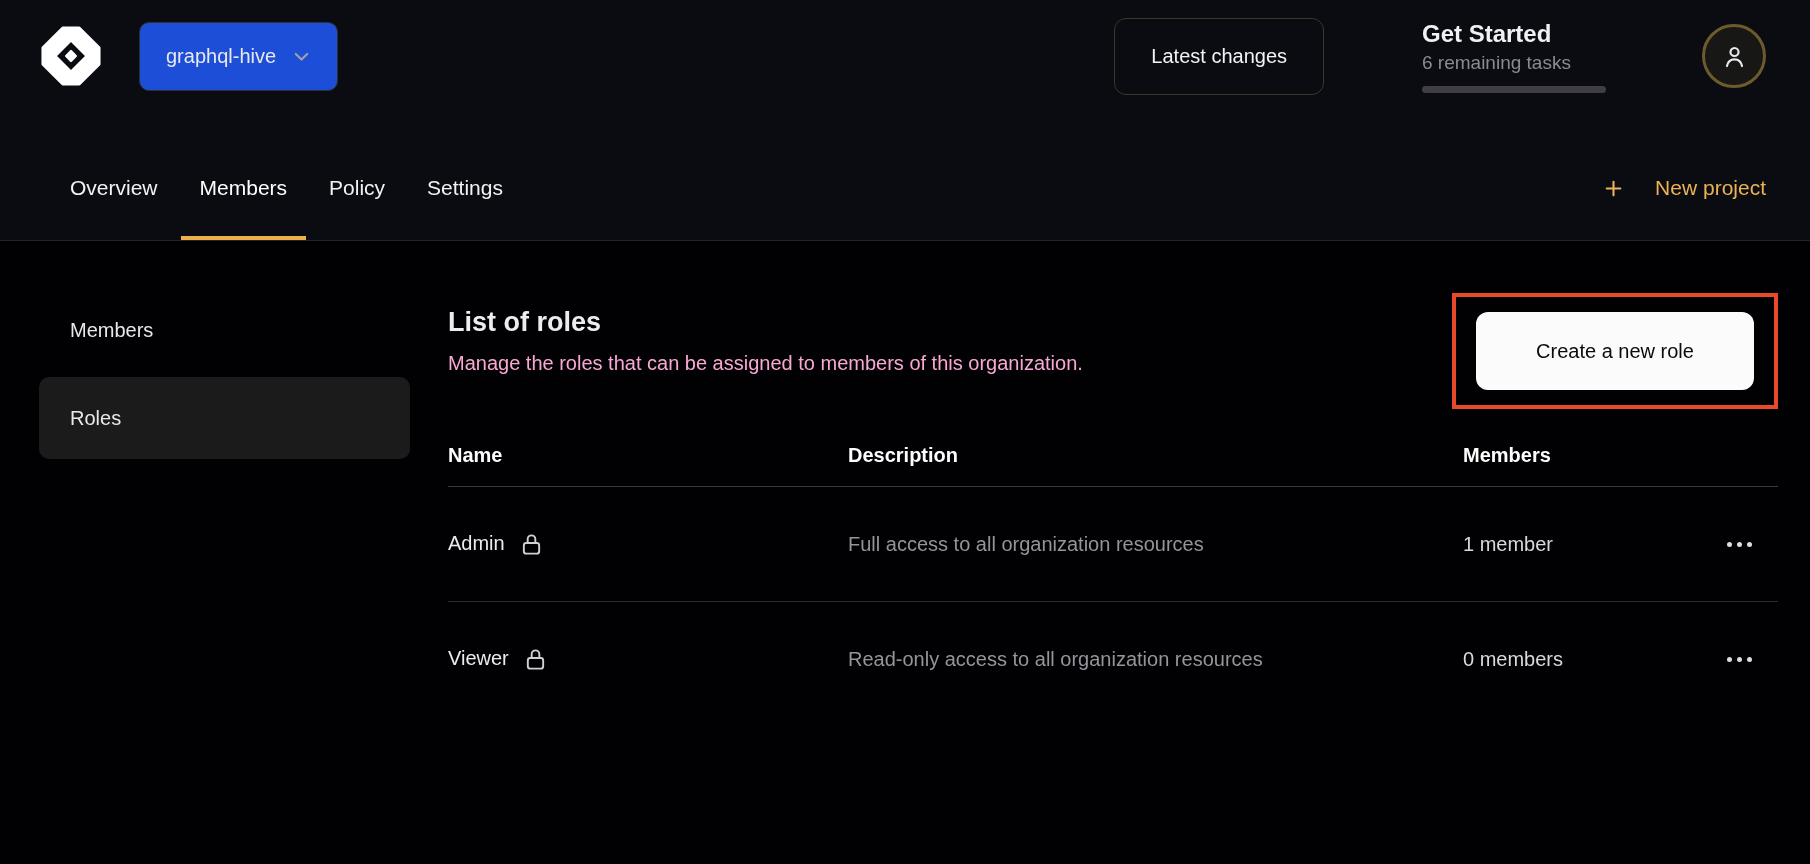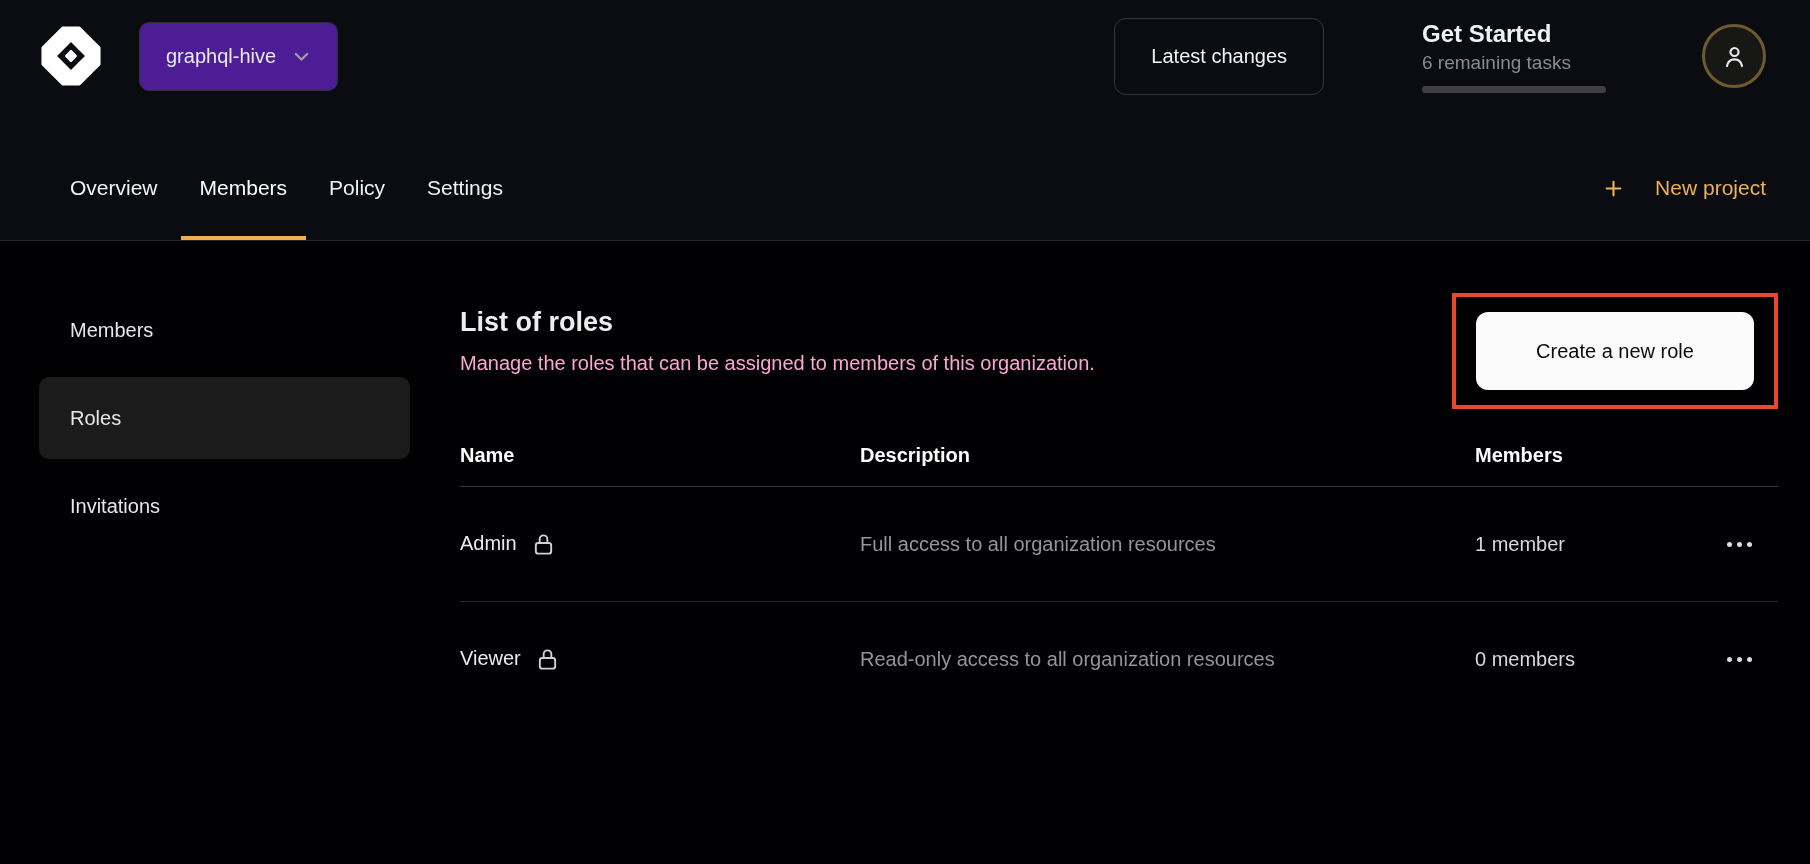--- a/index.html
+++ b/index.html
@@ -20,21 +20,21 @@
     -webkit-font-smoothing:antialiased;
   }
   .page{width:1810px;height:864px;display:flex;flex-direction:column;}
 
   
   .top-section{background:var(--header-bg);border-bottom:1px solid #232429;flex:0 0 241px;display:flex;flex-direction:column;}
   .topbar{height:112px;display:flex;align-items:center;padding:0 44px 0 40px;}
   .logo{width:62px;height:62px;flex:0 0 auto;}
   .org-btn{
     margin-left:37px;height:69px;padding:0 26px;border:1px solid #2d3038;border-radius:10px;
-    background:#4c1d95;display:flex;align-items:center;gap:16px;cursor:pointer;
+    background:#1d4ed8;display:flex;align-items:center;gap:16px;cursor:pointer;
     font-size:20px;color:#e8e9ec;text-align:right;
   }
   .chev{color:#9fa1a7;display:flex;}
   .top-spacer{flex:1;}
   .latest-btn{
     height:77px;padding:0 36px;border:1px solid #3a372e;border-radius:12px;background:transparent;
     color:#f2f3f5;font-size:20px;display:flex;align-items:center;margin-right:98px;cursor:pointer;
     font-family:inherit;
   }
   .get-started{width:184px;margin-right:96px;}
@@ -61,21 +61,21 @@
 
   
   .content{flex:1;display:flex;padding:48px 32px 0 39px;background:var(--content-bg);}
   .sidebar{width:371px;flex:0 0 auto;display:flex;flex-direction:column;gap:6px;}
   .side-item{
     height:82px;border-radius:10px;display:flex;align-items:center;padding-left:31px;
     font-size:20px;color:#e7e8eb;cursor:pointer;
   }
   .side-item.active{background:var(--active-bg);}
 
-  .main{flex:1;margin-left:50px;padding-top:4px;}
+  .main{flex:1;margin-left:38px;padding-top:4px;}
   .main-header{display:flex;justify-content:space-between;align-items:flex-start;}
   .title-block{margin-top:12px;}
   .page-title{font-size:27px;line-height:34px;font-weight:700;color:#eceded;}
   .page-subtitle{font-size:20px;margin-top:13px;color:#f9a8d4;}
   .annotation-box{border:4px solid var(--red);padding:15px 20px;}
   .create-btn{
     width:278px;height:78px;border:none;border-radius:12px;background:#fbfbfb;color:#0b0b0c;
     font-size:20px;font-family:inherit;cursor:pointer;
   }
 
@@ -151,21 +151,20 @@
         <span>New project</span>
       </div>
     </div>
   </div>
 
   <div class="content">
 
     <div class="sidebar">
       <div class="side-item">Members</div>
       <div class="side-item active">Roles</div>
-      <div class="side-item">Invitations</div>
     </div>
 
     <div class="main">
 
       <div class="main-header">
         <div class="title-block">
           <div class="page-title">List of roles</div>
           <div class="page-subtitle">Manage the roles that can be assigned to members of this organization.</div>
         </div>
         <div class="annotation-box">

